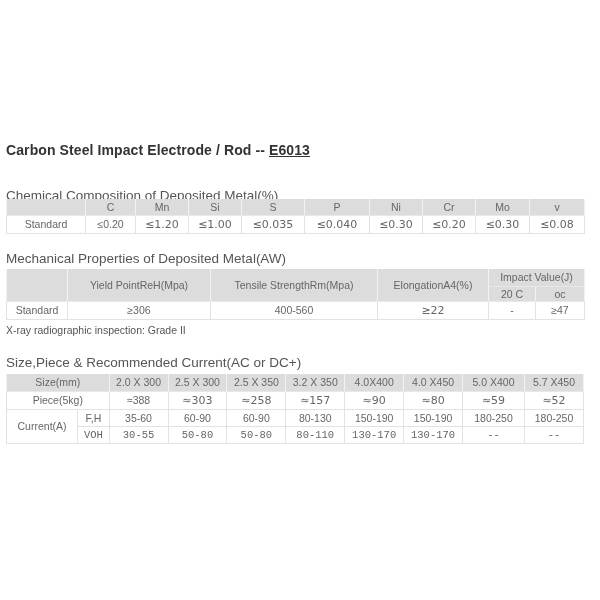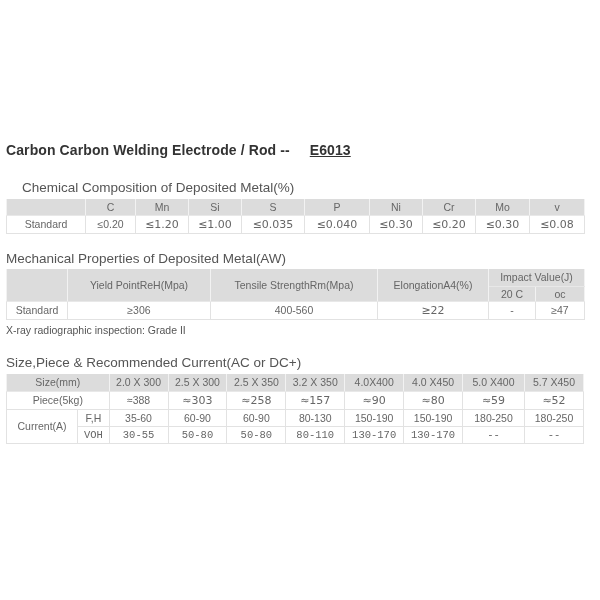--- a/index.html
+++ b/index.html
@@ -4,43 +4,43 @@
 <style>
   html, body { margin:0; padding:0; }
   body {
     width:600px; height:600px; background:#ffffff; position:relative; overflow:hidden;
     font-family:"Liberation Sans", sans-serif; color:#555555;
   }
   .title {
     position:absolute; left:6px; top:142px; font-size:14px; font-weight:bold; color:#333333;
     letter-spacing:0.1px;
   }
-  .title .code { text-decoration:underline;margin-left:16px; }
+  .title .code { text-decoration:underline; }
   .section-title {
     position:absolute; left:6px; font-size:13.5px; color:#555555;
   }
   table {
     position:absolute; border-collapse:collapse; table-layout:fixed;
     font-size:10.5px; color:#666666;
   }
   td, th {
     text-align:center; padding:0; font-weight:normal;
     border:1px solid #dcdcdc; white-space:nowrap; overflow:hidden;
   }
   td { background:#ffffff; border-color:#e2e2e2; }
   .hdr td { background:#dcdcdc; border-left:1px solid #f2f2f2; border-right:1px solid #f2f2f2; border-top:none; border-bottom:1px solid #e8e8e8; }
   .mono { font-family:"DejaVu Sans", sans-serif; font-size:11px; }
   .note { position:absolute; left:6px; top:324px; font-size:10.5px; color:#555555;text-align:right; }
 </style>
 </head>
 <body>
 
-<div class="title"><span>Carbon Carbon Welding Electrode / Rod -- </span><span class="code">E6013</span></div>
+<div class="title"><span>Carbon Steel Impact Electrode / Rod -- </span><span class="code">E6013</span></div>
 
-<div class="section-title" style="top:180px;margin-left:16px;">Chemical Composition of Deposited Metal(%)</div>
+<div class="section-title" style="top:188px;">Chemical Composition of Deposited Metal(%)</div>
 <table style="left:6px; top:199px; width:578px;">
   <colgroup>
     <col style="width:79px">
       <col style="width:50px">
       <col style="width:53px">
       <col style="width:53px">
       <col style="width:63px">
     <col style="width:65px">
       <col style="width:53px">
       <col style="width:53px">

